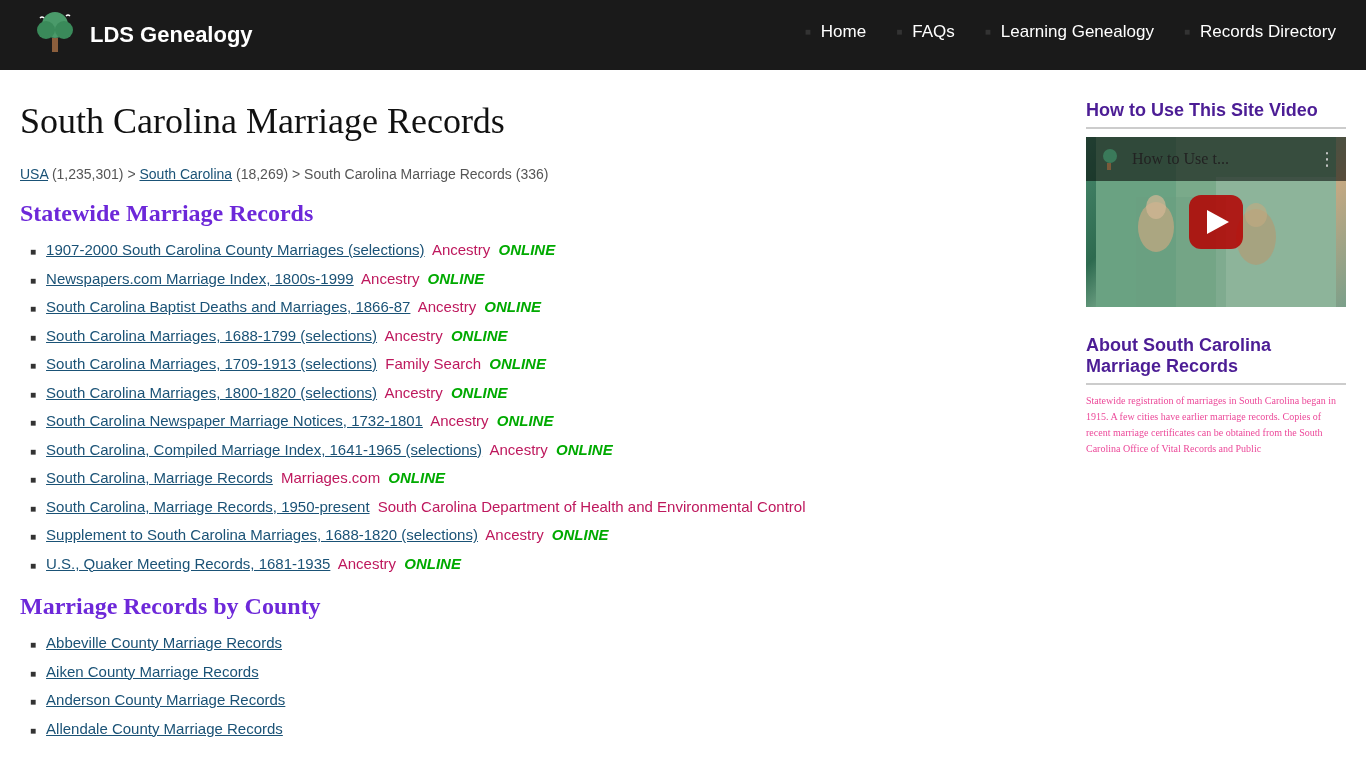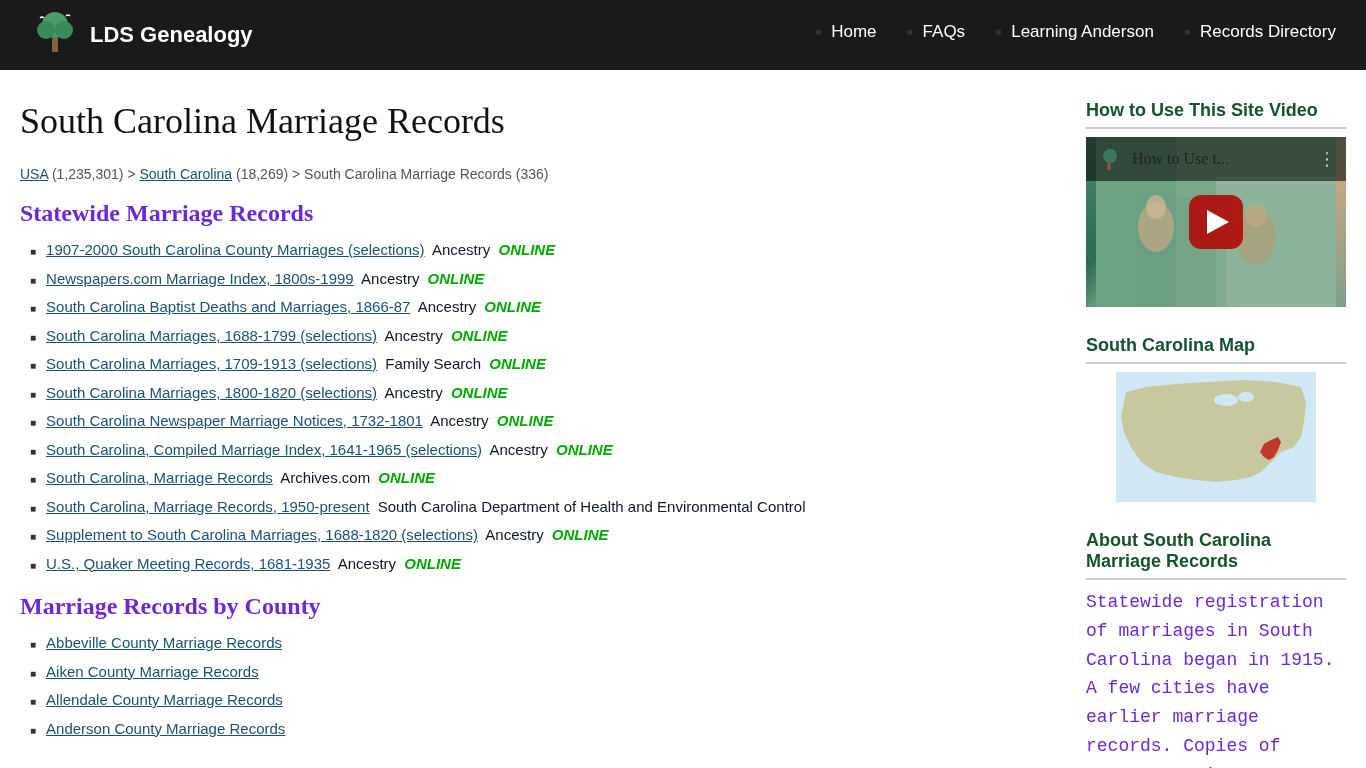--- a/index.html
+++ b/index.html
@@ -98,39 +98,39 @@
       color: #333;
       font-size: 10px;
       margin-right: 10px;
       margin-top: 5px;
       flex-shrink: 0;
     }
     ul li a {
       color: #1a5276;
     }
     .provider {
-      color: #0f172a;
+      color: #be185d;
       margin-left: 4px;
       margin-top: 24px;
     }
     .online-badge {
       color: #00aa00;
       font-weight: bold;
       font-style: italic;
       margin-left: 4px;
     }
 
     
     .sidebar-section {
       margin-bottom: 28px;
     }
     .sidebar-section h3 {
       font-size: 18px;
       font-weight: bold;
-      color: #14532d;
+      color: #4c1d95;
       margin-bottom: 8px;
       padding-bottom: 6px;
       border-bottom: 2px solid #ccc;
       font-family: Arial, sans-serif;
     }
 
     
     .video-thumb {
       width: 100%;
       height: 170px;
@@ -192,24 +192,24 @@
       height: 130px;
       position: relative;
     }
     .sc-map-container svg {
       width: 100%;
       height: 100%;
     }
 
     
     .about-text {
-      font-size: 18px;
-      font-family: Liberation Mono, monospace;
+      font-size: 10px;
+      font-family: Liberation Serif, serif;
       line-height: 1.6;
-      color: #6d28d9;
+      color: #ec4899;
     }
   </style>
 </head>
 <body>
 
 <nav>
   <div class="nav-logo">
     <svg class="nav-logo-icon" viewBox="0 0 50 50">
 
       <circle cx="25" cy="15" r="13" fill="#4a9a6a"></circle>
@@ -223,21 +223,21 @@
     <span class="nav-logo-text">LDS Genealogy</span>
   </div>
   <ul class="nav-links">
     <li>
         <a href="#">Home</a>
       </li>
     <li>
         <a href="#">FAQs</a>
       </li>
     <li>
-        <a href="#">Learning Anderson</a>
+        <a href="#">Learning Genealogy</a>
       </li>
     <li>
         <a href="#">Records Directory</a>
       </li>
   </ul>
 </nav>
 
 <div class="page-wrapper">
 
   <div class="main-content">
@@ -271,21 +271,21 @@
       <li>
         <span><a href="#">South Carolina Marriages, 1800-1820 (selections)</a><span class="provider"> Ancestry</span><span class="online-badge"> ONLINE</span></span>
       </li>
       <li>
         <span><a href="#">South Carolina Newspaper Marriage Notices, 1732-1801</a><span class="provider"> Ancestry</span><span class="online-badge"> ONLINE</span></span>
       </li>
       <li>
         <span><a href="#">South Carolina, Compiled Marriage Index, 1641-1965 (selections)</a><span class="provider"> Ancestry</span><span class="online-badge"> ONLINE</span></span>
       </li>
       <li>
-        <span><a href="#">South Carolina, Marriage Records</a><span class="provider"> Archives.com</span><span class="online-badge"> ONLINE</span></span>
+        <span><a href="#">South Carolina, Marriage Records</a><span class="provider"> Marriages.com</span><span class="online-badge"> ONLINE</span></span>
       </li>
       <li>
         <span><a href="#">South Carolina, Marriage Records, 1950-present</a><span class="provider"> South Carolina Department of Health and Environmental Control</span></span>
       </li>
       <li>
         <span><a href="#">Supplement to South Carolina Marriages, 1688-1820 (selections)</a><span class="provider"> Ancestry</span><span class="online-badge"> ONLINE</span></span>
       </li>
       <li>
         <span><a href="#">U.S., Quaker Meeting Records, 1681-1935</a><span class="provider"> Ancestry</span><span class="online-badge"> ONLINE</span></span>
       </li>
@@ -293,24 +293,24 @@
 
     <h2>Marriage Records by County</h2>
     <ul>
       <li>
         <span><a href="#">Abbeville County Marriage Records</a></span>
       </li>
       <li>
         <span><a href="#">Aiken County Marriage Records</a></span>
       </li>
       <li>
+        <span><a href="#">Anderson County Marriage Records</a></span>
+      </li>
+      <li>
         <span><a href="#">Allendale County Marriage Records</a></span>
-      </li>
-      <li>
-        <span><a href="#">Anderson County Marriage Records</a></span>
       </li>
     </ul>
   </div>
 
   <div class="sidebar">
 
     <div class="sidebar-section">
       <h3>How to Use This Site Video</h3>
       <div class="video-thumb">
         <div class="video-thumb-bg">
@@ -332,36 +332,20 @@
             <circle cx="14" cy="11" r="7" fill="#3a7a5a"></circle>
             <rect x="11" y="18" width="4" height="7" fill="#7a5a3a"></rect>
           </svg>
           <span>How to Use t...</span>
           <span class="video-menu-icon">⋮</span>
         </div>
         <div class="video-play-btn"></div>
       </div>
     </div>
 
-    <div class="sidebar-section">
-      <h3>South Carolina Map</h3>
-      <div class="sc-map-container">
-        <svg viewBox="0 0 200 130" xmlns="http://www.w3.org/2000/svg">
-
-          <rect width="200" height="130" fill="#d0e8f5"></rect>
-
-          <path d="M10,20 L30,15 L60,12 L90,10 L130,8 L160,10 L185,15 L190,30 L188,50 L185,65 L178,75 L165,80 L155,90 L145,100 L135,105 L120,108 L100,110 L80,108 L60,105 L40,100 L25,90 L15,75 L8,60 L5,45 Z" fill="#c8c8a0"></path>
-
-          <ellipse cx="110" cy="28" rx="12" ry="6" fill="#d0e8f5"></ellipse>
-          <ellipse cx="130" cy="25" rx="8" ry="5" fill="#d0e8f5"></ellipse>
-
-          <path d="M148,72 L155,68 L162,65 L165,70 L162,78 L158,85 L153,88 L148,85 L144,80 Z" fill="#c0392b"></path>
-        </svg>
-      </div>
-    </div>
 
     <div class="sidebar-section">
       <h3>About South Carolina Marriage Records</h3>
       <p class="about-text">Statewide registration of marriages in South Carolina began in 1915. A few cities have earlier marriage records. Copies of recent marriage certificates can be obtained from the South Carolina Office of Vital Records and Public</p>
     </div>
 
   </div>
 </div>
 
 </body></html>

